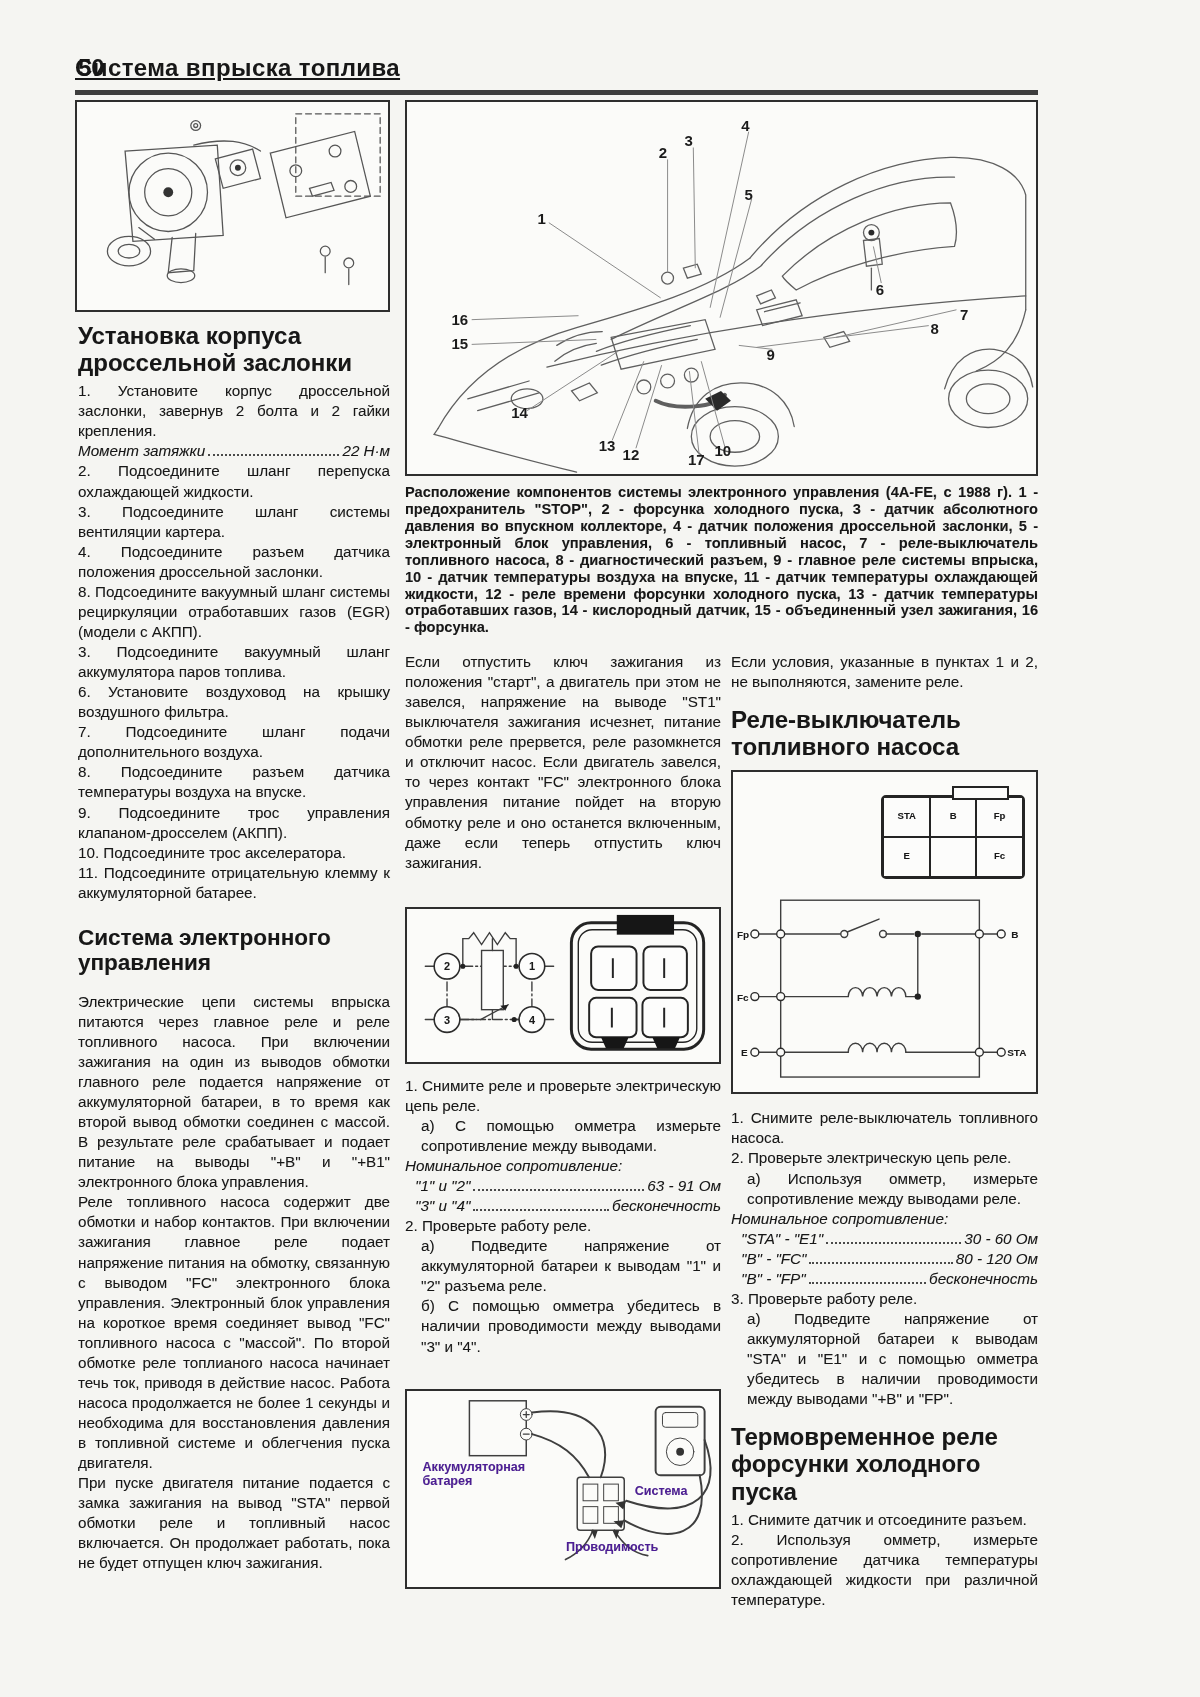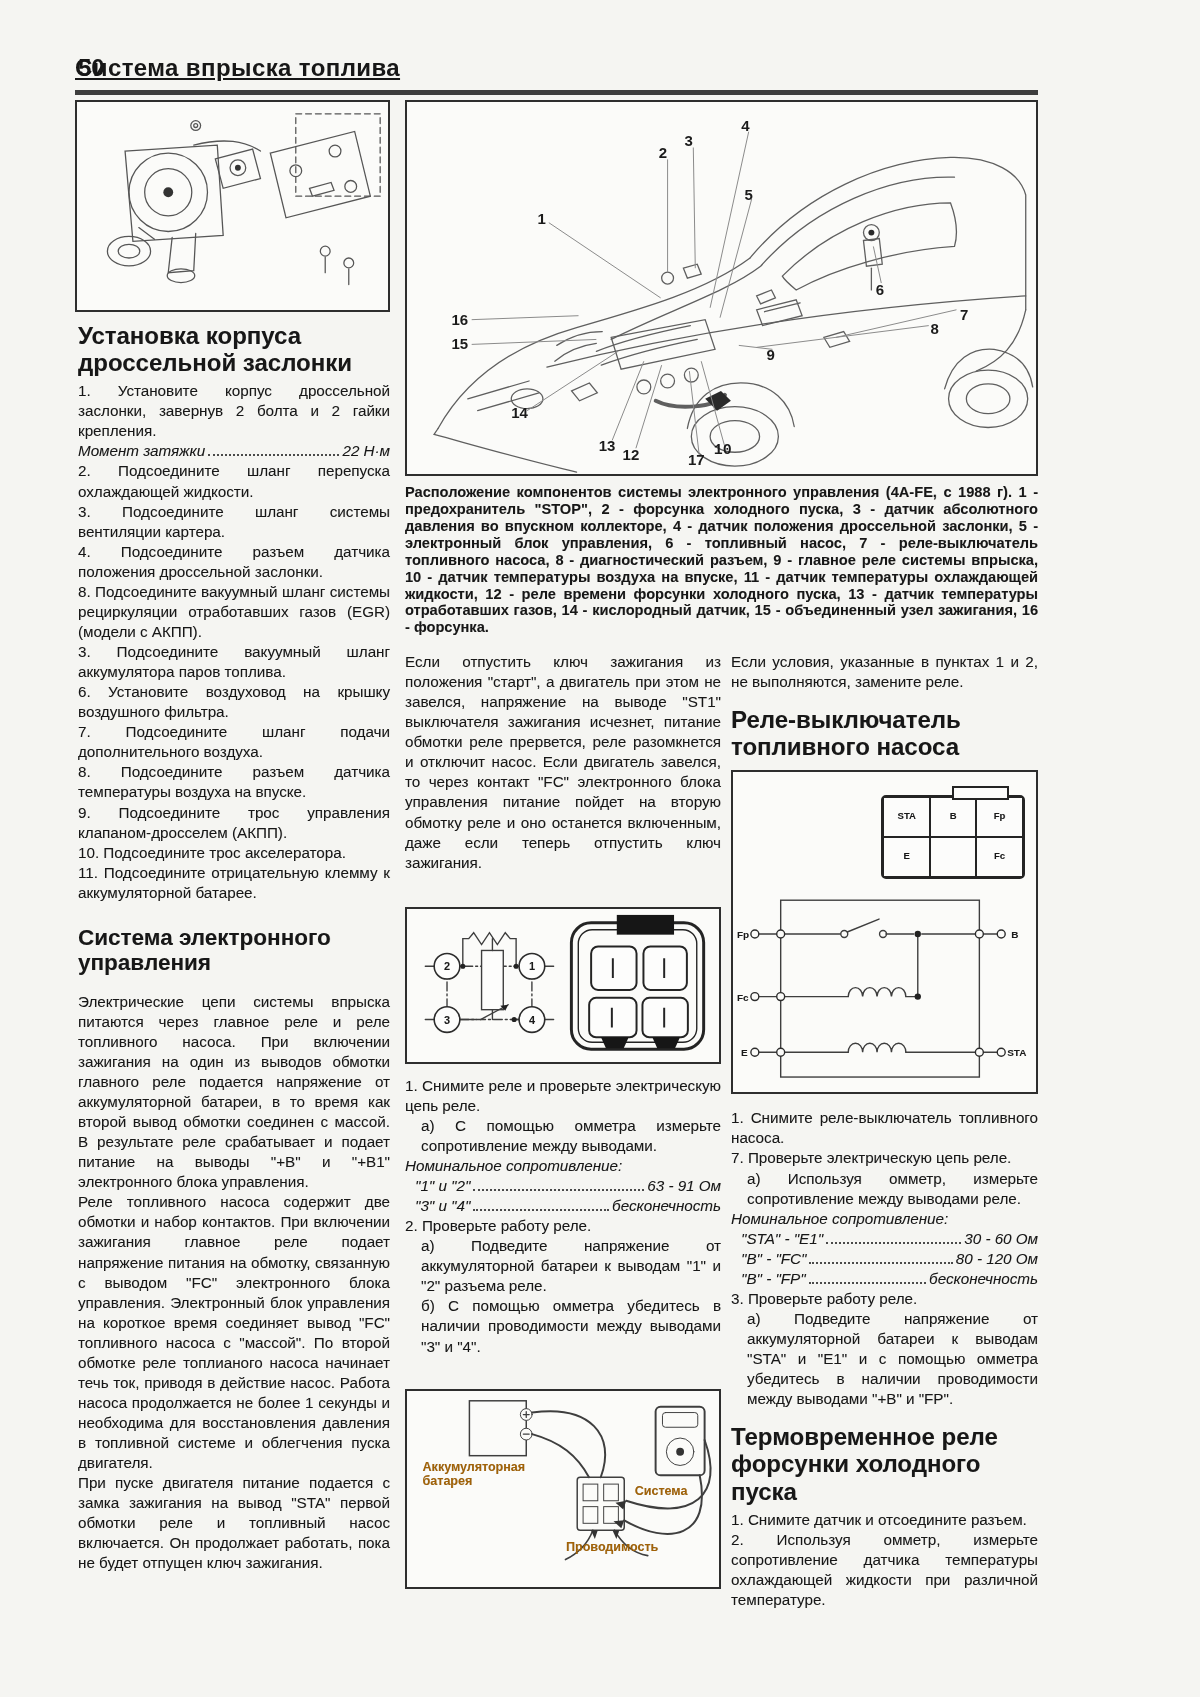--- a/index.html
+++ b/index.html
@@ -32,21 +32,21 @@
   .specrow .leader{flex:1;border-bottom:2px dotted #4a4a4a;margin:0 3px 3px;min-width:18px;}
   .specrow .spec-value{white-space:nowrap;}
   .specrow.torque{padding-left:0;}
   .col .fig{position:relative;width:100%;}
   .fig-relay{height:157px;margin:34px 0 12px;}
   .fig-wiring{height:200px;margin-top:32px;}
   .fig-pumprelay{height:324px;margin:10px 0 14px;}
   .fig svg{display:block;width:100%;height:100%;}
   .callouts{position:absolute;left:0;top:0;width:100%;height:100%;pointer-events:none;}
   .callout{position:absolute;transform:translate(-50%,-50%);font-size:15px;font-weight:bold;color:#1b1b1b;}
-  .figlabel{position:absolute;font-size:12.5px;font-weight:bold;line-height:1.08;color:#a16207;}
+  .figlabel{position:absolute;font-size:12.5px;font-weight:bold;line-height:1.08;color:#4c1d95;}
   .lbl-batt{left:5%;top:36%;width:46%;}
   .lbl-ohm{left:73%;top:48%;}
   .lbl-cont{left:51%;top:77%;}
   .connector{position:absolute;left:49%;top:7%;width:46%;height:25%;
              border:2.5px solid #242424;border-radius:5px;background:#fcfcfb;
              display:grid;grid-template-columns:1fr 1fr 1fr;grid-template-rows:1fr 1fr;}
   .connector::before{content:"";position:absolute;top:-11px;right:10%;width:38%;height:10px;
              border:2.5px solid #242424;background:#fcfcfb;}
   .ccell{border:1.2px solid #242424;display:flex;align-items:center;justify-content:center;
          font-size:9.5px;font-weight:bold;}
@@ -147,21 +147,21 @@
     <div class="callouts">
         <span class="callout" style="left: 21.4%; top: 31.2%;">1</span>
         <span class="callout" style="left: 40.7%; top: 13.5%;">2</span>
         <span class="callout" style="left: 44.8%; top: 10.1%;">3</span>
         <span class="callout" style="left: 53.8%; top: 6.1%;">4</span>
         <span class="callout" style="left: 54.3%; top: 24.6%;">5</span>
         <span class="callout" style="left: 75.2%; top: 50.3%;">6</span>
         <span class="callout" style="left: 88.6%; top: 56.9%;">7</span>
         <span class="callout" style="left: 83.9%; top: 60.8%;">8</span>
         <span class="callout" style="left: 57.8%; top: 67.7%;">9</span>
-        <span class="callout" style="left: 50.2%; top: 93.5%; font-family: Liberation Mono, monospace;">10</span>
+        <span class="callout" style="left: 50.2%; top: 93.5%;">10</span>
         <span class="callout" style="left: 46%; top: 96%;">17</span>
         <span class="callout" style="left: 35.6%; top: 94.5%;">12</span>
         <span class="callout" style="left: 31.8%; top: 92.3%;">13</span>
         <span class="callout" style="left: 17.9%; top: 83.3%;">14</span>
         <span class="callout" style="left: 8.4%; top: 64.8%;">15</span>
         <span class="callout" style="left: 8.4%; top: 58.2%;">16</span>
       </div>
   </figure>
 
   <div class="caption">Расположение компонентов системы электронного управления (4A-FE, с 1988 г). 1 - предохранитель "STOP", 2 - форсунка холодного пуска, 3 - датчик абсолютного давления во впускном коллекторе, 4 - датчик положения дроссельной заслонки, 5 - электронный блок управления, 6 - топливный насос, 7 - реле-выключатель топливного насоса, 8 - диагностический разъем, 9 - главное реле системы впрыска, 10 - датчик температуры воздуха на впуске, 11 - датчик температуры охлаждающей жидкости, 12 - реле времени форсунки холодного пуска, 13 - датчик температуры отработавших газов, 14 - кислородный датчик, 15 - объединенный узел зажигания, 16 - форсунка.</div>
@@ -349,21 +349,21 @@
         </g>
         <text class="svgtxt" x="4" y="166" font-size="10">Fp</text>
         <text class="svgtxt" x="4" y="229" font-size="10">Fc</text>
         <text class="svgtxt" x="8" y="285" font-size="10">E</text>
         <text class="svgtxt" x="280" y="166" font-size="10">B</text>
         <text class="svgtxt" x="276" y="285" font-size="10">STA</text>
       </svg>
     </figure>
 
     <p class="step">1. Снимите реле-выключатель топливного насоса.</p>
-    <p class="step">7. Проверьте электрическую цепь реле.</p>
+    <p class="step">2. Проверьте электрическую цепь реле.</p>
     <p class="step sub">а) Используя омметр, измерьте сопротивление между выводами реле.</p>
     <p class="spec-header">Номинальное сопротивление:</p>
     <div>
 
         <div class="specrow">
           <span class="spec-label">"STA" - "E1"</span>
           <span class="leader"></span>
           <span class="spec-value">30 - 60 Ом</span>
         </div>
 

